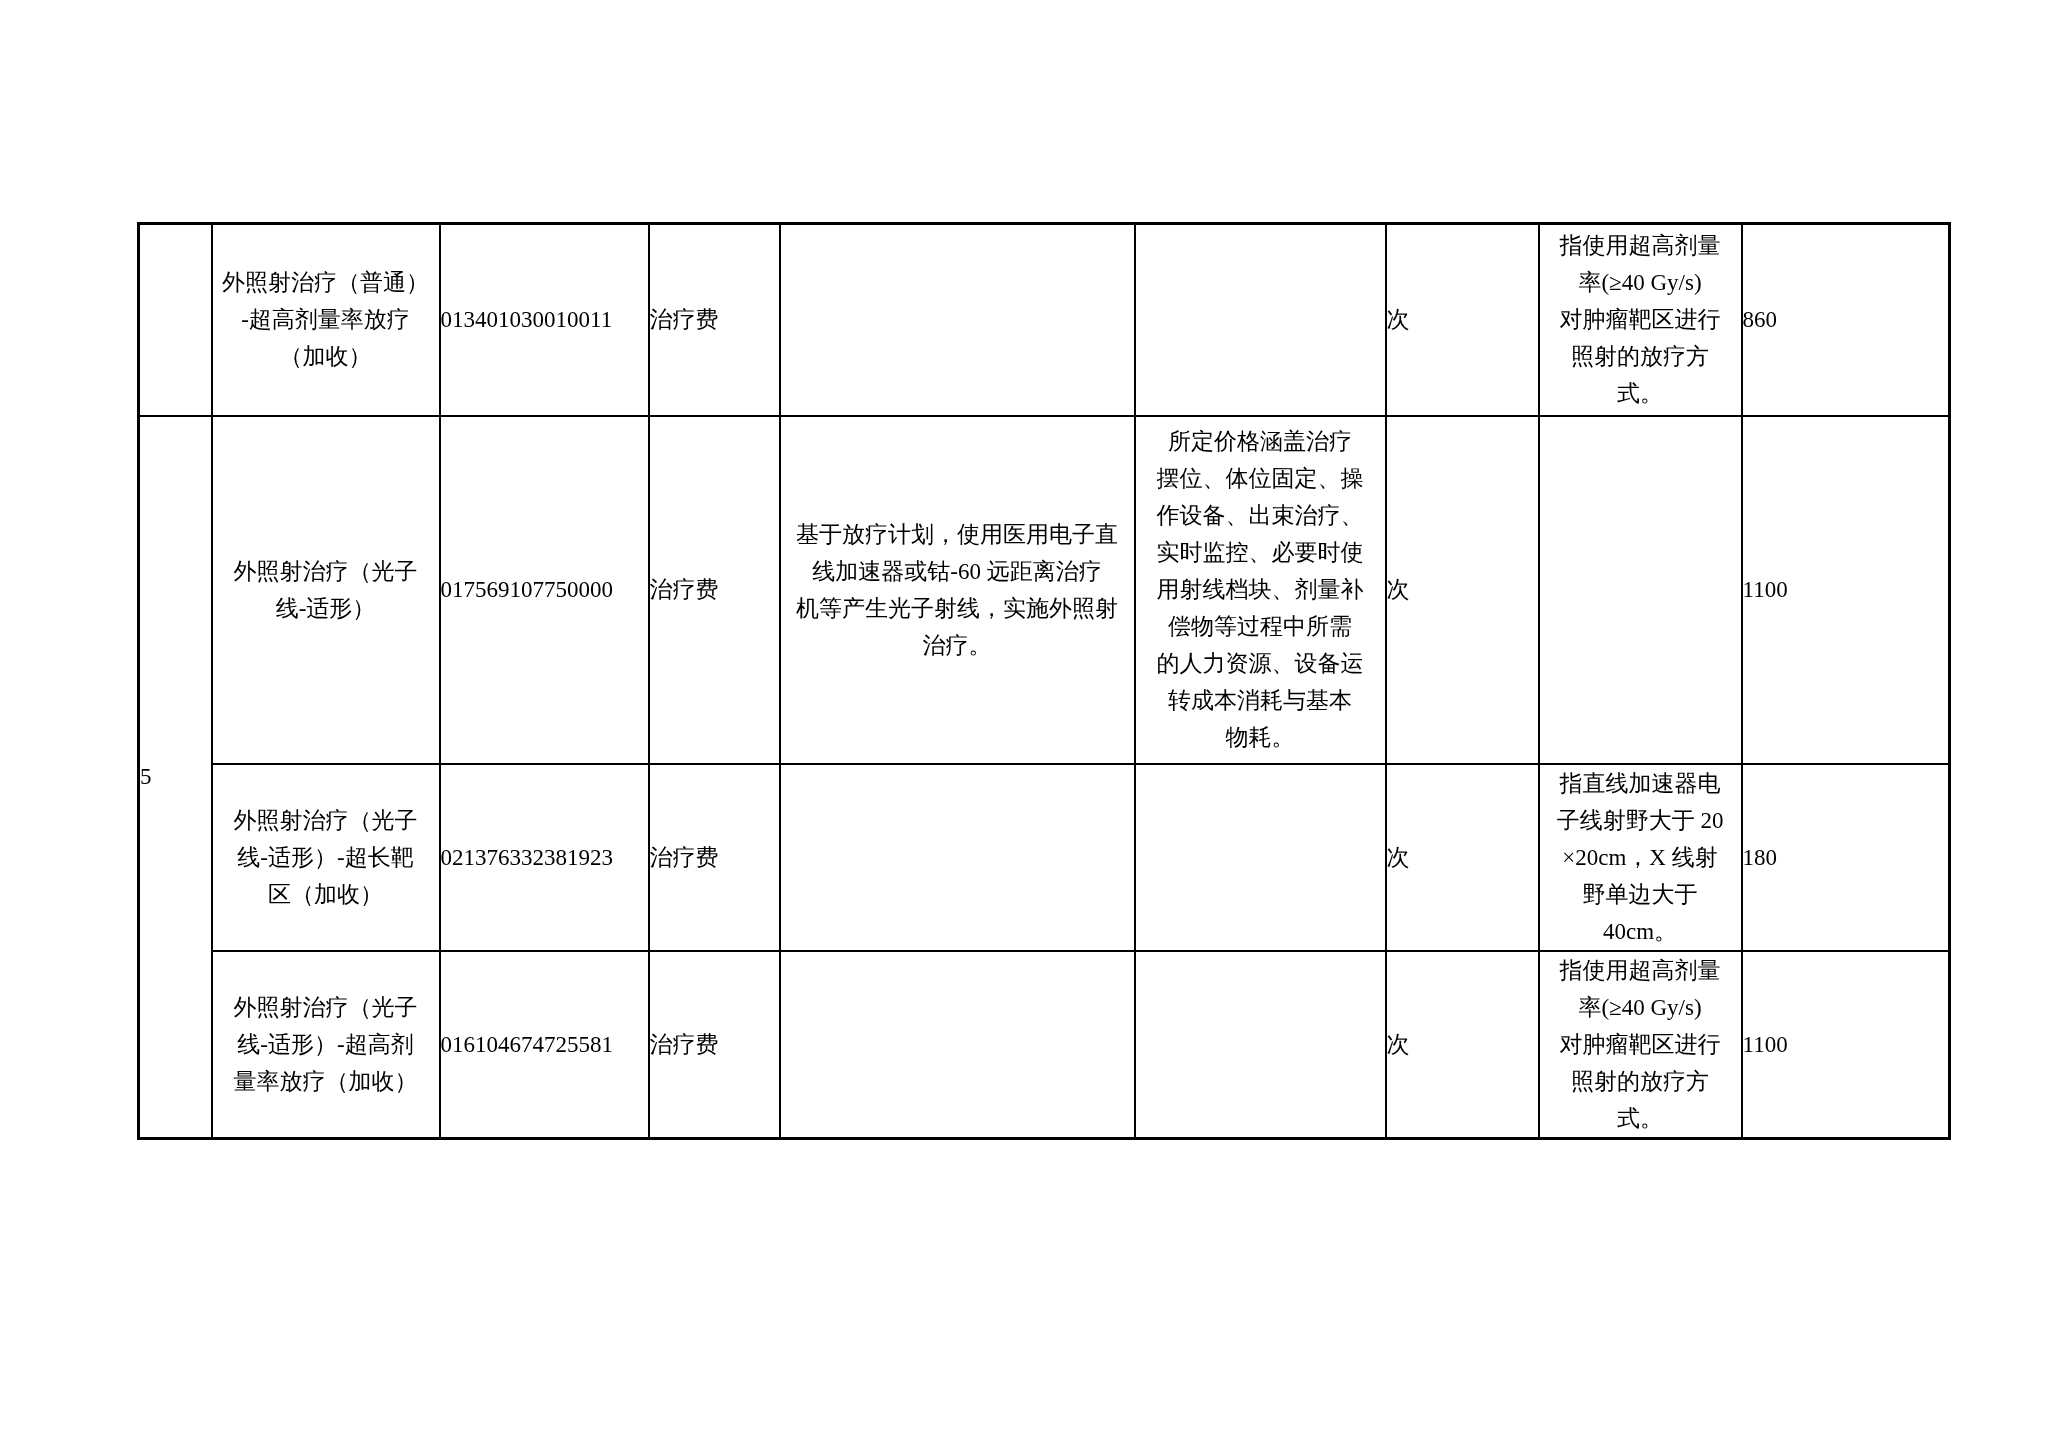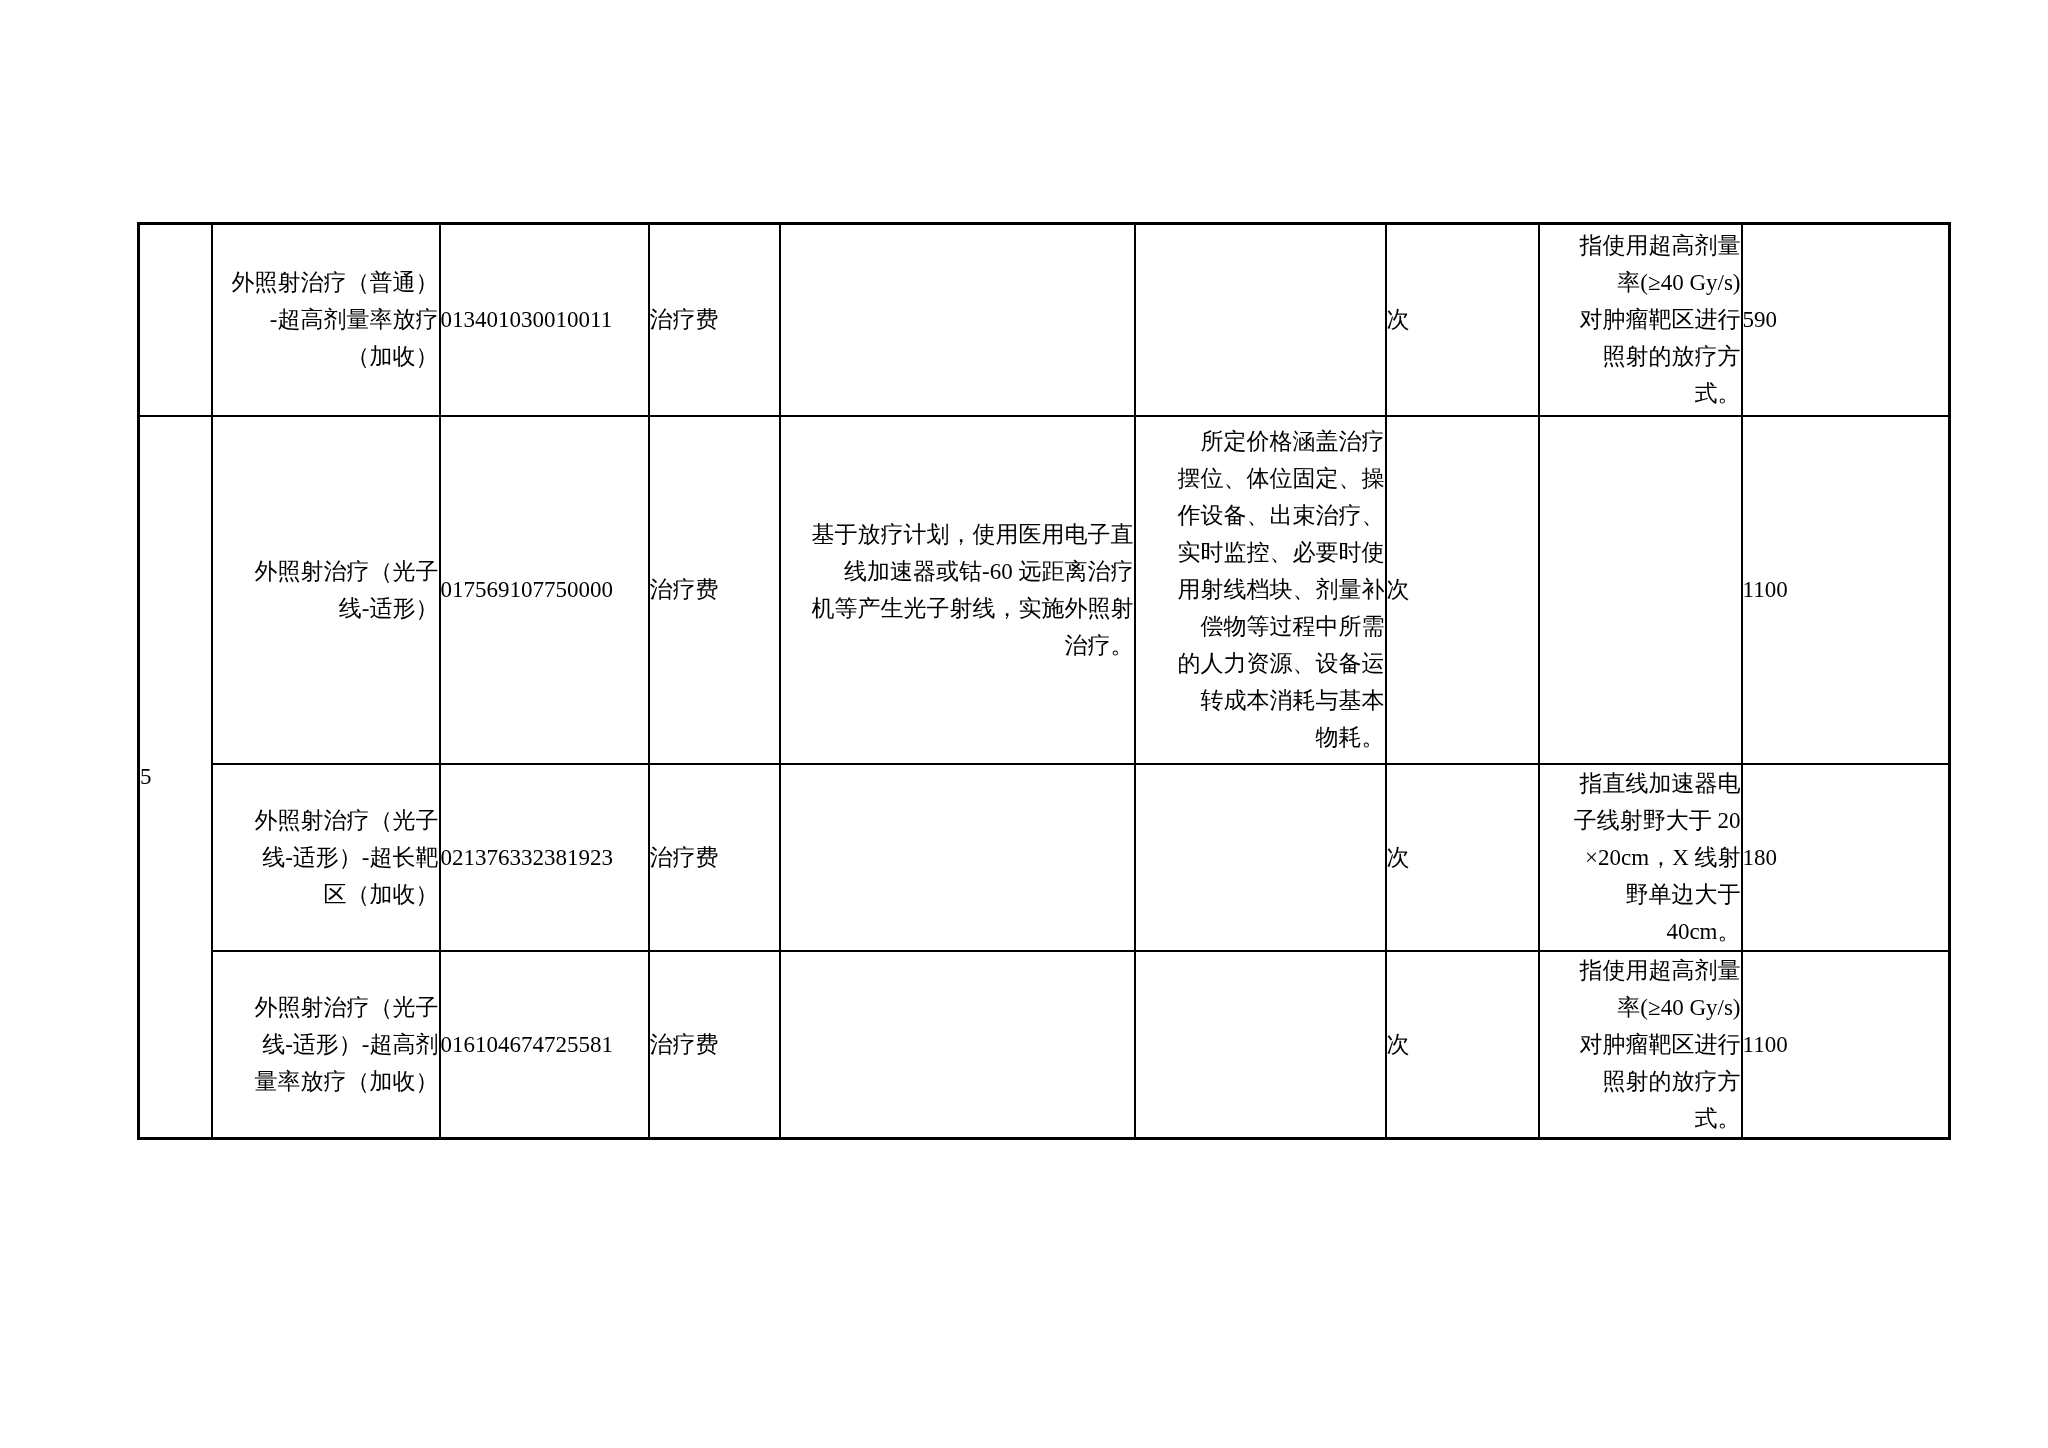--- a/index.html
+++ b/index.html
@@ -31,21 +31,21 @@
     color: #000000;
     padding: 0;
     overflow: hidden;
     word-break: keep-all;
   }
   tr.r1 { height: 192px; }
   tr.r2 { height: 348px; }
   tr.r3 { height: 187px; }
   tr.r4 { height: 187px; }
   td.ctr { text-align: left; }
-  td.txt { white-space: pre-line; text-align: right; }
+  td.txt { white-space: pre-line; text-align: center; }
   td.name { padding: 0 6px 0 10px; }
   td.desc { padding: 0 8px 0 13px; }
   td.cov  { padding: 0 4px 0 11px; margin-top: 45px; }
   td.note { padding: 0 4px 0 12px; }
 </style>
 </head>
 <body>
 
 <div class="sheet">
   <table class="price-table">
@@ -69,21 +69,21 @@
         <td class="ctr">013401030010011</td>
         <td class="ctr">治疗费</td>
         <td class="txt desc"></td>
         <td class="txt cov"></td>
         <td class="ctr">次</td>
         <td class="txt note">指使用超高剂量
 率(≥40 Gy/s)
 对肿瘤靶区进行
 照射的放疗方
 式。</td>
-        <td class="ctr">590</td>
+        <td class="ctr">860</td>
       </tr>
       <tr class="r2">
         <td class="ctr" rowspan="3">5</td>
         <td class="txt name">外照射治疗（光子
 线-适形）</td>
         <td class="ctr">017569107750000</td>
         <td class="ctr">治疗费</td>
         <td class="txt desc">基于放疗计划，使用医用电子直
 线加速器或钴-60 远距离治疗
 机等产生光子射线，实施外照射

